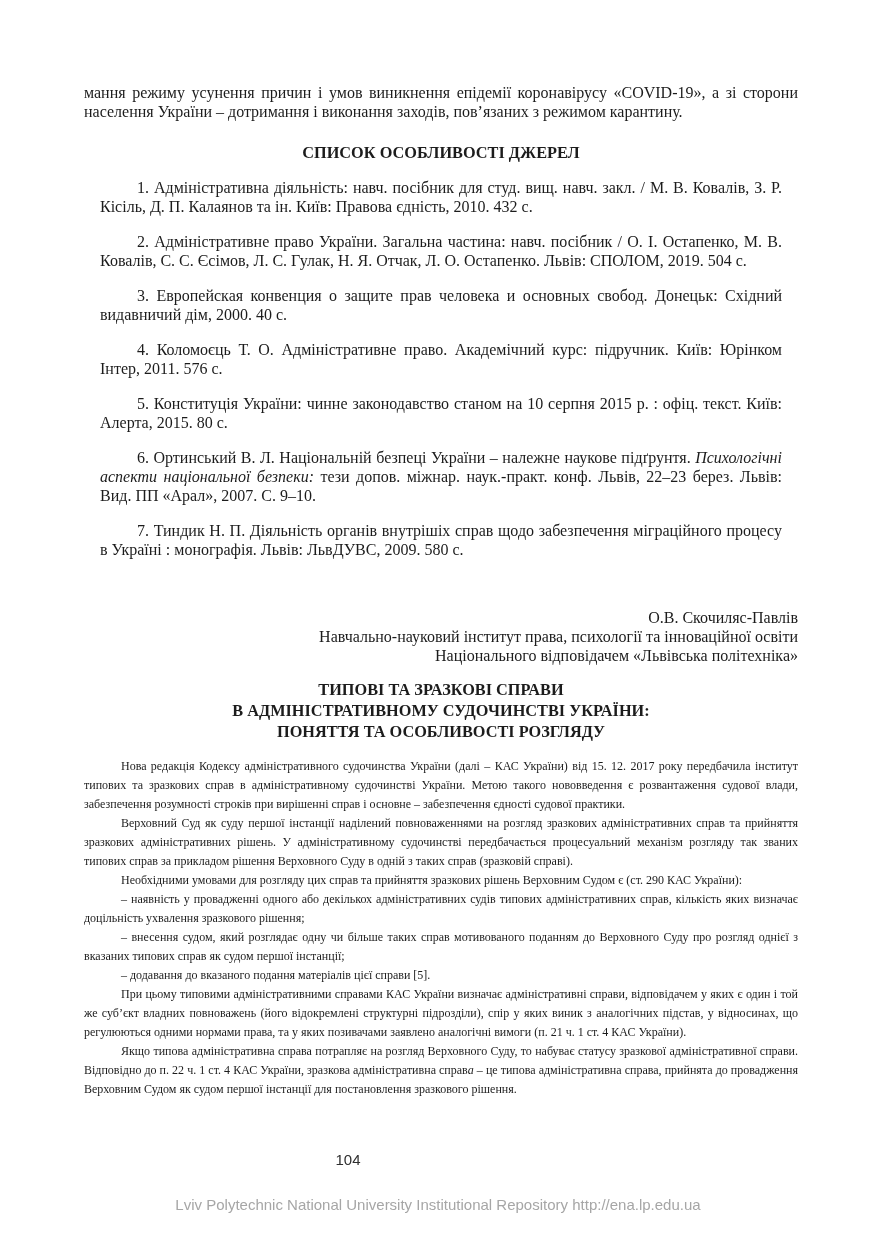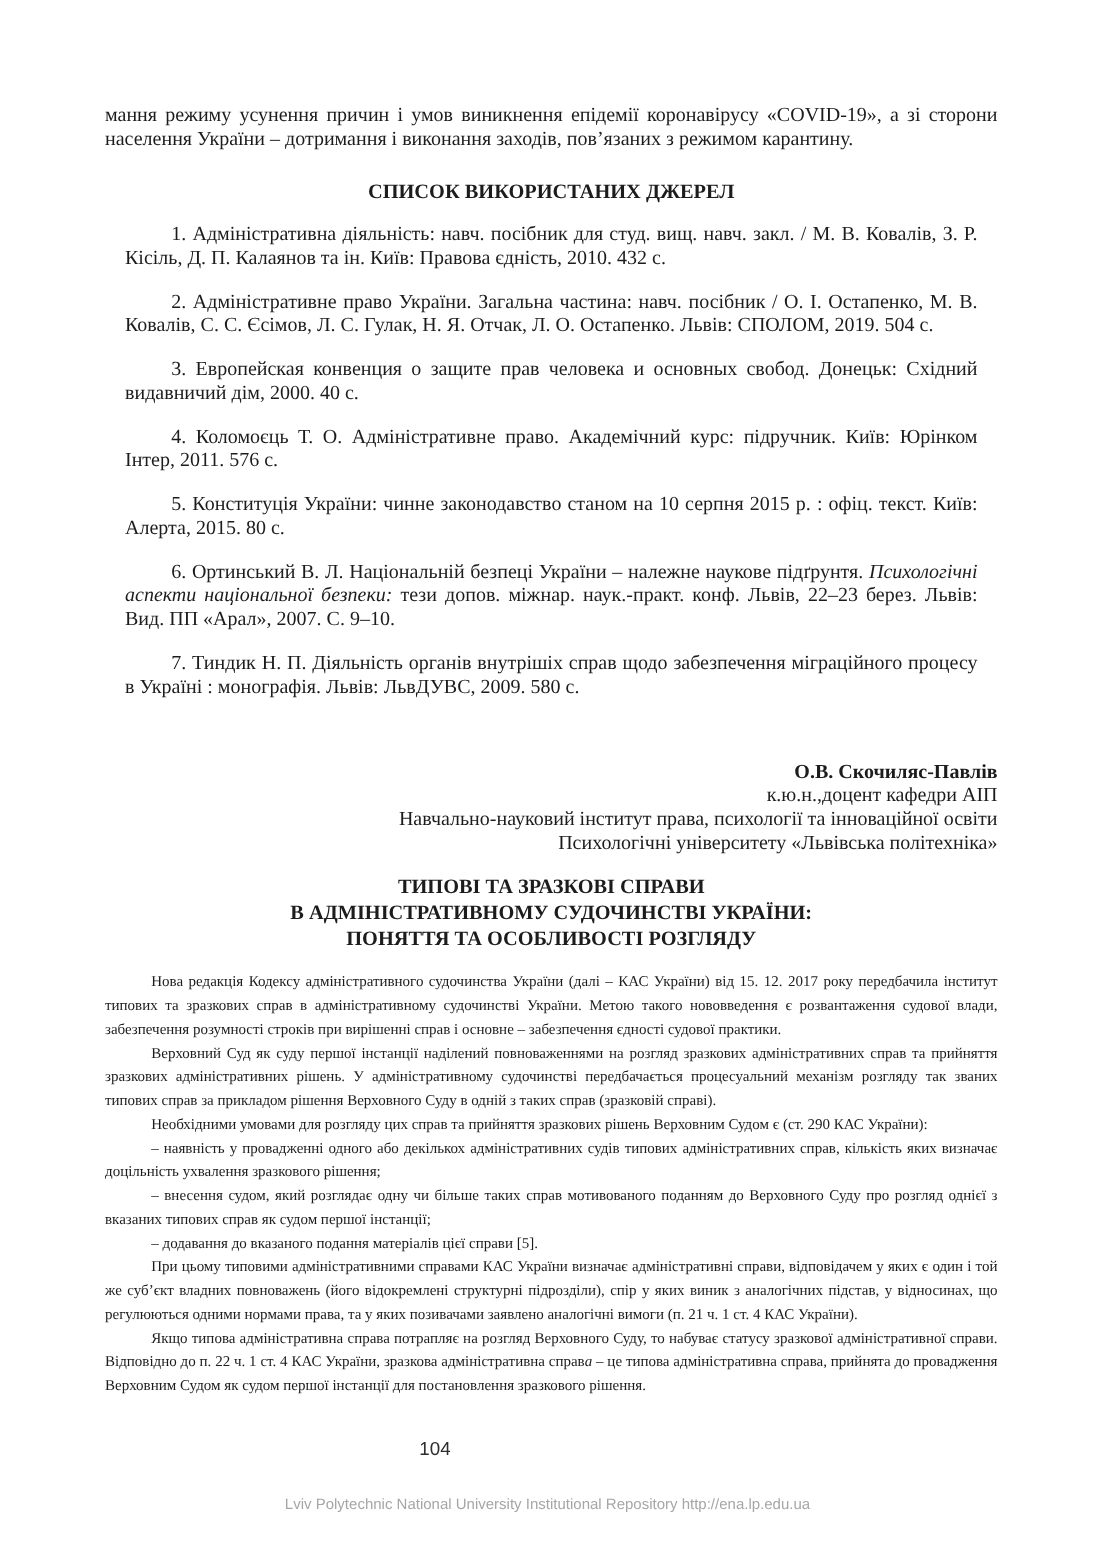--- a/index.html
+++ b/index.html
@@ -32,21 +32,21 @@
     margin:16px;
     font-size:16px; line-height:19px;
     text-align:justify;
     text-indent:37px;
   }
   .author-block {
     margin-top:49px;
     text-align:right;
     font-size:16px; line-height:19px;
   }
-  .author-name { font-weight:bold; }
+  .author-name { font-weight:normal; }
   .article-title {
     margin:14px 0 0 0;
     text-align:center;
     font-weight:bold;
     font-size:16.3px; line-height:21px;
   }
   .body-block { margin-top:15px; }
   p.body-para {
     margin:0;
     font-size:12px; line-height:19px;
@@ -59,49 +59,48 @@
     text-align:center;
     font-family:"Liberation Sans", sans-serif;
     font-size:15px;
     color:#2e2e2e;
   }
   .repo-footer {
     position:absolute;
     top:1196px; left:0; width:876px;
     text-align:center;
     font-family:"Liberation Sans", sans-serif;
-    font-size:12px;
+    font-size:15px;
     color:#a6a6a6;
   }
 </style>
 </head>
 <body>
 
 <div class="page">
   <div class="content">
 
     <p class="cont-para">мання режиму усунення причин і умов виникнення епідемії коронавірусу «COVID-19», а зі сторони населення України – дотримання і виконання заходів, пов’язаних з режимом карантину.</p>
 
-    <h2 class="refs-heading">СПИСОК ВИКОРИСТАНИХ ДЖЕРЕЛ</h2>
+    <h2 class="refs-heading">СПИСОК ОСОБЛИВОСТІ ДЖЕРЕЛ</h2>
 
     <div>
       <p class="ref"><span>1. Адміністративна діяльність: навч. посібник для студ. вищ. навч. закл. / М. В. Ковалів, З. Р. Кісіль, Д. П. Калаянов та ін. Київ: Правова єдність, 2010. 432 с.</span></p>
       <p class="ref"><span>2. Адміністративне право України. Загальна частина: навч. посібник / О. І. Остапенко, М. В. Ковалів, С. С. Єсімов, Л. С. Гулак, Н. Я. Отчак, Л. О. Остапенко. Львів: СПОЛОМ, 2019. 504 с.</span></p>
       <p class="ref"><span>3. Европейская конвенция о защите прав человека и основных свобод. Донецьк: Східний видавничий дім, 2000. 40 с.</span></p>
       <p class="ref"><span>4. Коломоєць Т. О. Адміністративне право. Академічний курс: підручник. Київ: Юрінком Інтер, 2011. 576 с.</span></p>
       <p class="ref"><span>5. Конституція України: чинне законодавство станом на 10 серпня 2015 р. : офіц. текст. Київ: Алерта, 2015. 80 с.</span></p>
       <p class="ref"><span>6. Ортинський В. Л. Національній безпеці України – належне наукове підґрунтя. </span><i>Психологічні аспекти національної безпеки:</i><span> тези допов. міжнар. наук.-практ. конф. Львів, 22–23 берез. Львів: Вид. ПП «Арал», 2007. С. 9–10.</span></p>
       <p class="ref"><span>7. Тиндик Н. П. Діяльність органів внутрішіх справ щодо забезпечення міграційного процесу в Україні : монографія. Львів: ЛьвДУВС, 2009. 580 с.</span></p>
     </div>
 
     <div class="author-block">
       <div class="author-name">О.В. Скочиляс-Павлів</div>
-      <div>к.ю.н.,доцент кафедри  АІП</div>
       <div>Навчально-науковий інститут права, психології та інноваційної освіти</div>
-      <div>Психологічні університету «Львівська політехніка»</div>
+      <div>Національного відповідачем «Львівська політехніка»</div>
     </div>
 
     <h1 class="article-title">
       <div>ТИПОВІ ТА ЗРАЗКОВІ СПРАВИ</div>
       <div>В АДМІНІСТРАТИВНОМУ СУДОЧИНСТВІ УКРАЇНИ:</div>
       <div>ПОНЯТТЯ ТА ОСОБЛИВОСТІ РОЗГЛЯДУ</div>
     </h1>
 
     <div class="body-block">
       <p class="body-para"><span>Нова редакція Кодексу адміністративного судочинства України (далі – КАС України) від 15. 12. 2017 року передбачила інститут типових та зразкових справ в адміністративному судочинстві України. Метою такого нововведення є розвантаження судової влади, забезпечення розумності строків при вирішенні справ і основне – забезпечення єдності судової практики.</span></p>

